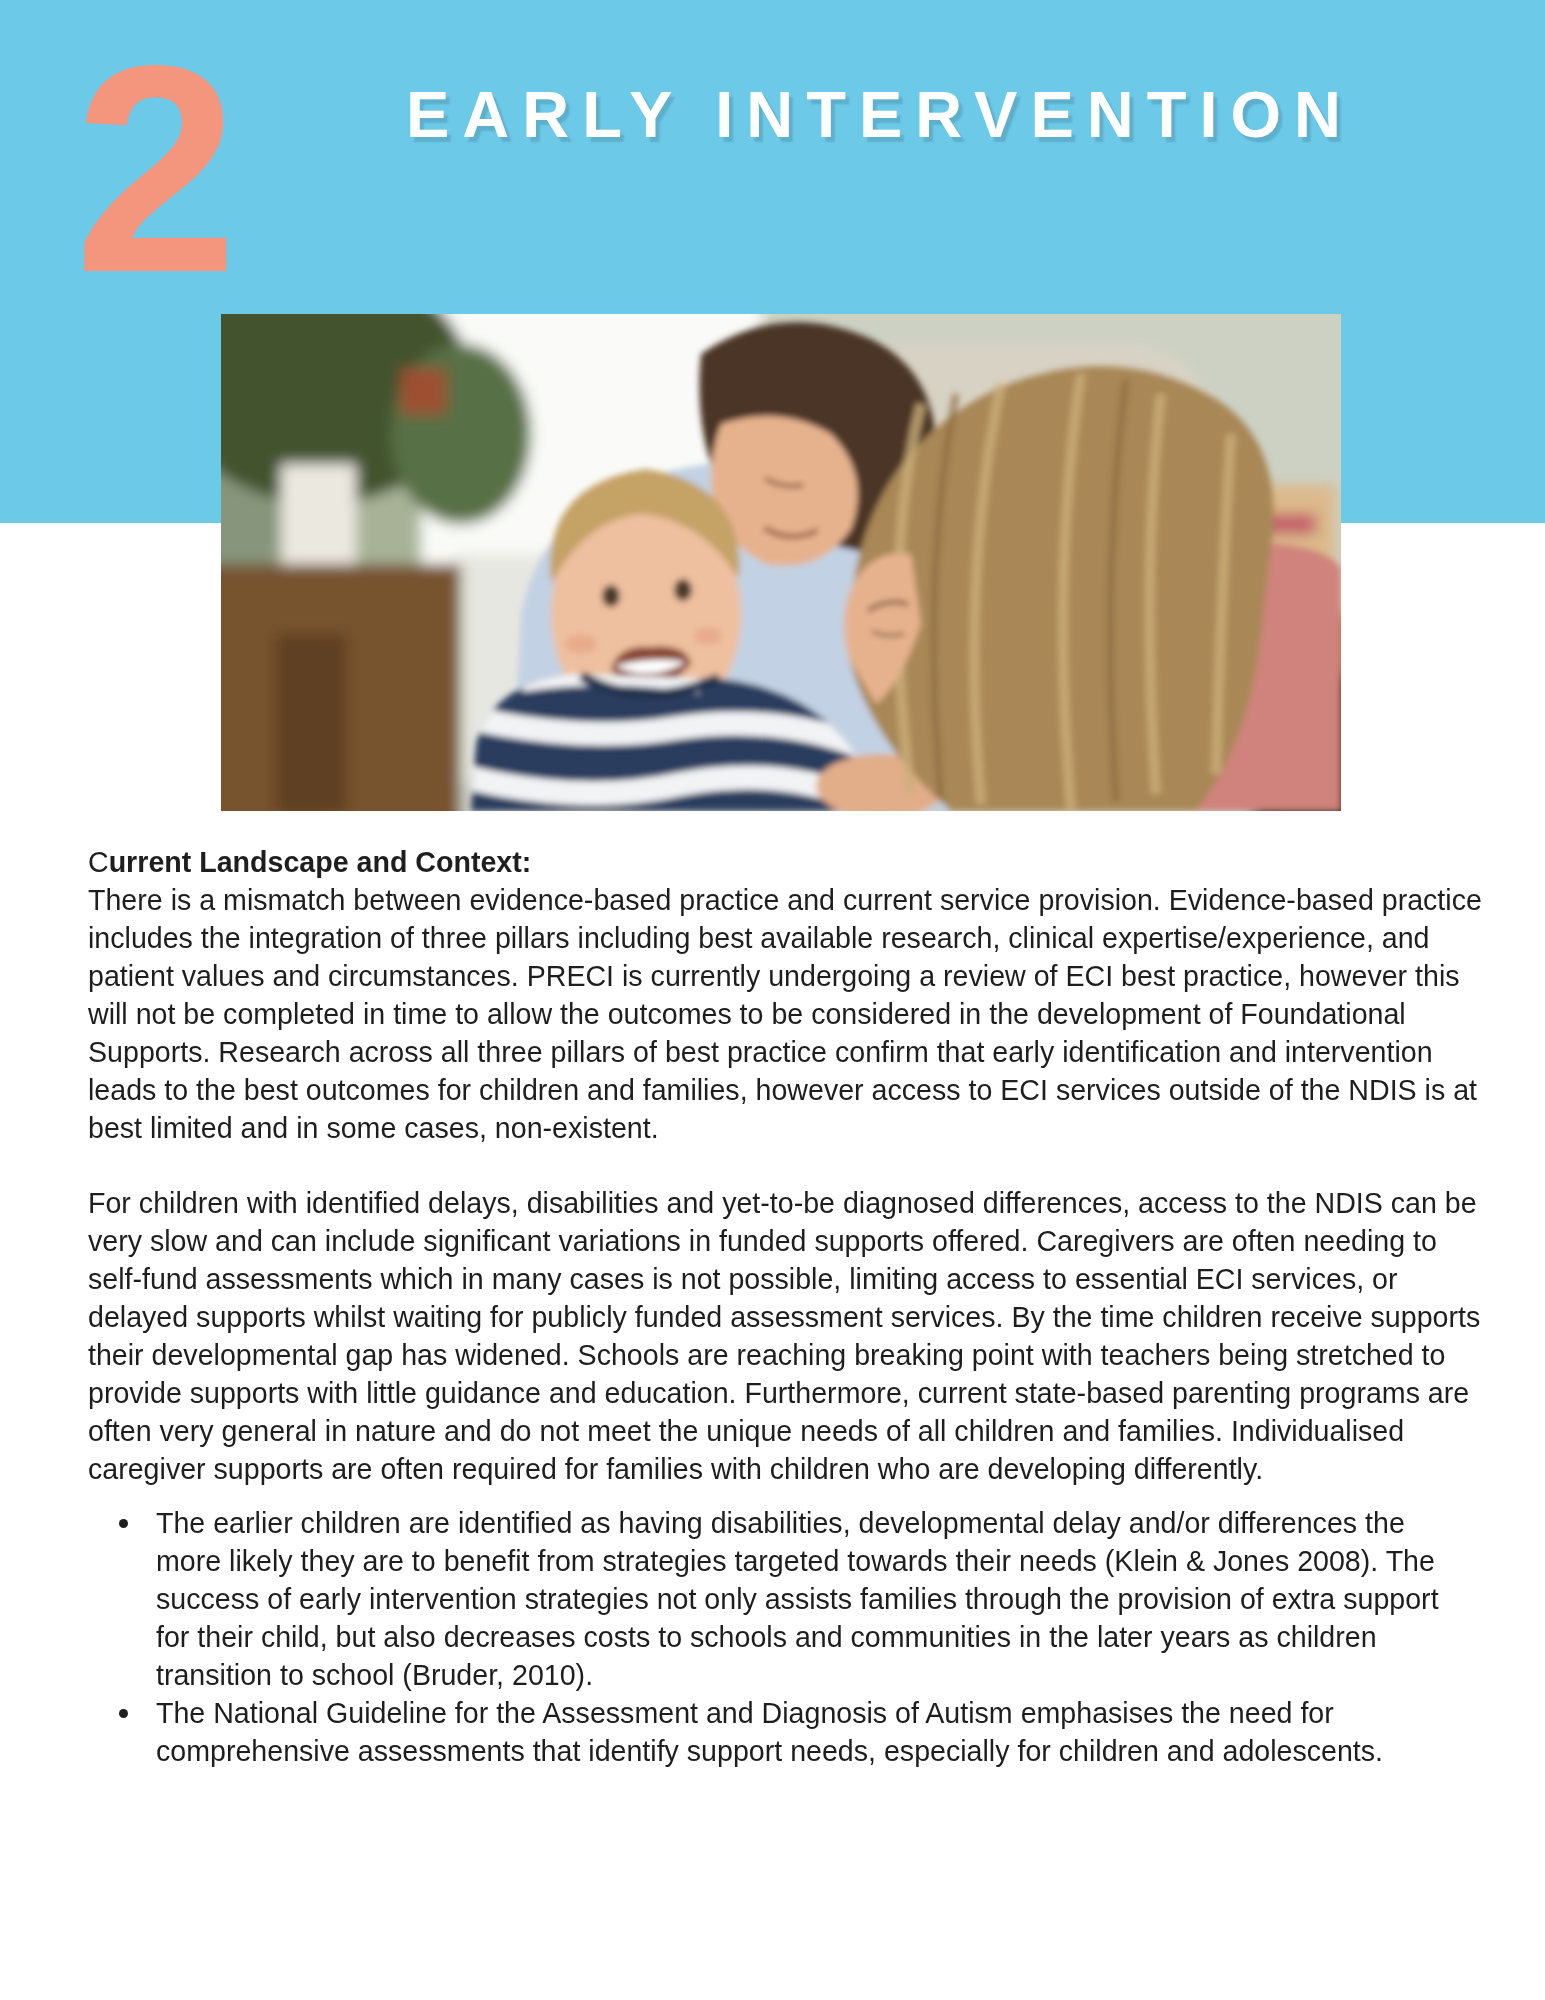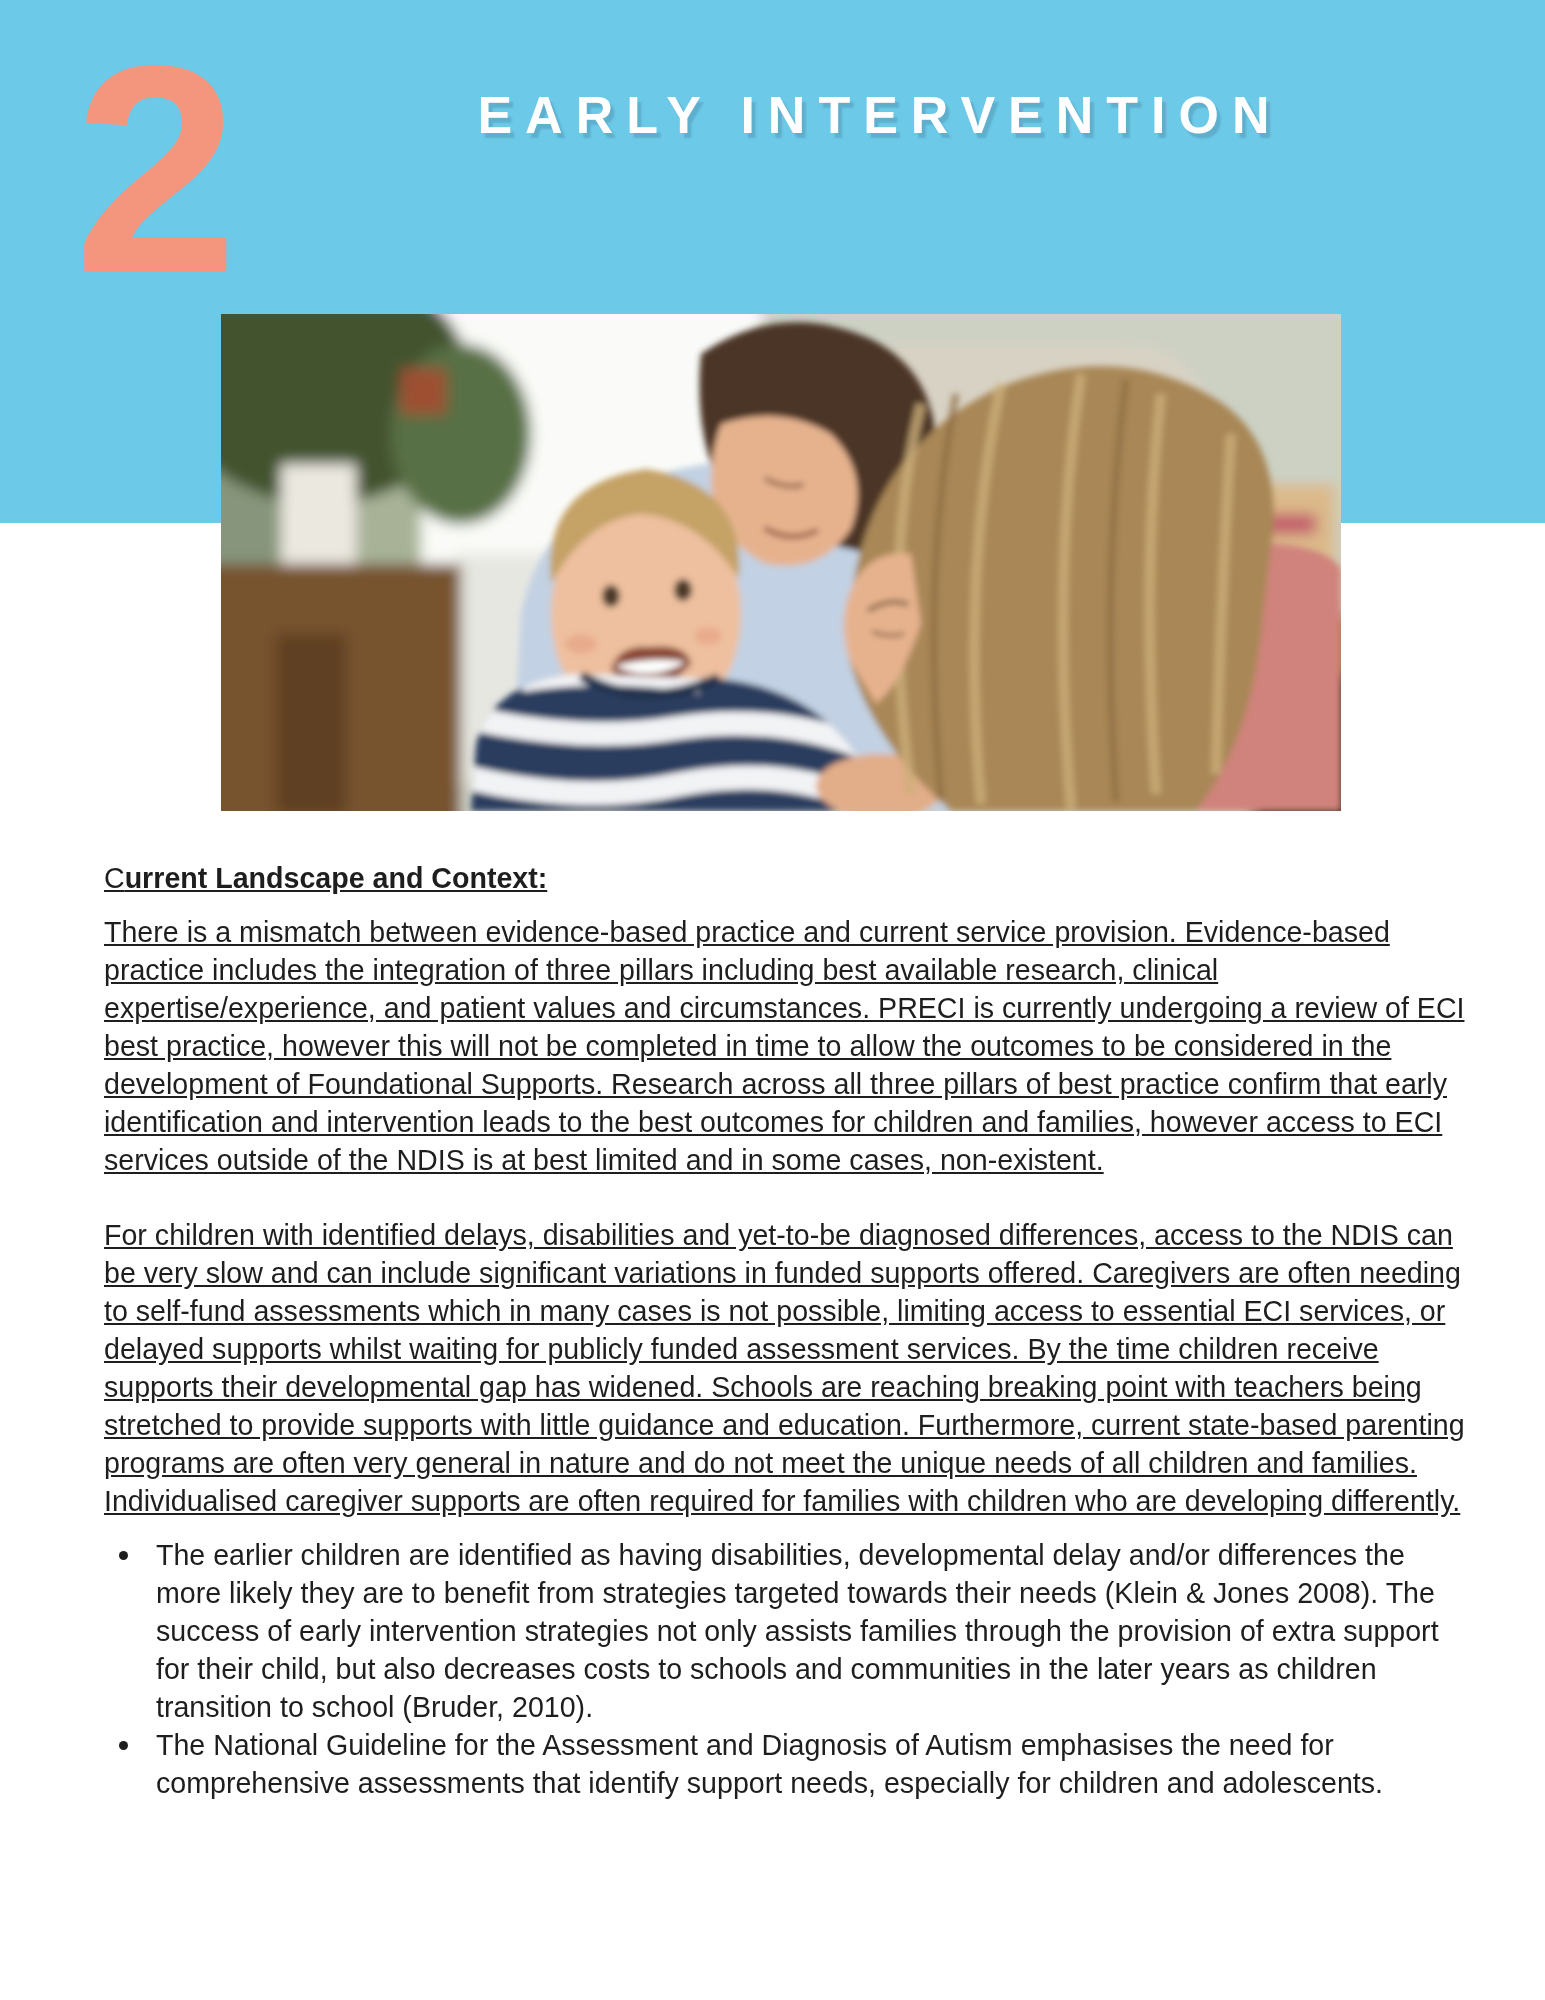--- a/index.html
+++ b/index.html
@@ -12,33 +12,33 @@
     position:absolute; left:0; top:0; width:1545px; height:523px;
     background:#6CCAE8;
   }
   .big-num {
     position:absolute; left:74px; top:22px;
     font-size:295px; line-height:1; font-weight:700; color:#F4957E;
   }
   .title-block {
     position:absolute; left:290px; top:58px; width:1180px;
     text-align:center; color:#ffffff; font-weight:700;
-    font-size:52px; line-height:114px; letter-spacing:13px;
+    font-size:65px; line-height:114px; letter-spacing:13px;
     text-shadow:4px 5px 2px rgba(73,139,168,0.42);
   }
   .photo-frame {
     position:absolute; left:221px; top:314px; width:1120px; height:497px;
     overflow:hidden; background:#d8dad2;
   }
   .photo-frame svg { display:block; }
   .content {
     position:absolute; left:88px; top:843px; width:1400px;
     font-size:28.6px; line-height:38px;
   }
-  .content p { margin:16px;text-decoration:underline; }
+  .content p { margin:0; }
   .heading { font-weight:700; }
   .fl-normal::first-letter { font-weight:400; }
   .gap-above { margin-top:37px !important; }
   ul.insights { margin:16px; padding:0; list-style:none; }
   ul.insights li { position:relative; padding-left:52px; margin:0; }
   ul.insights li::before {
     content:""; position:absolute; left:15px; top:15px;
     width:9px; height:9px; border-radius:50%; background:#1e1e1e;
   }
 </style>

